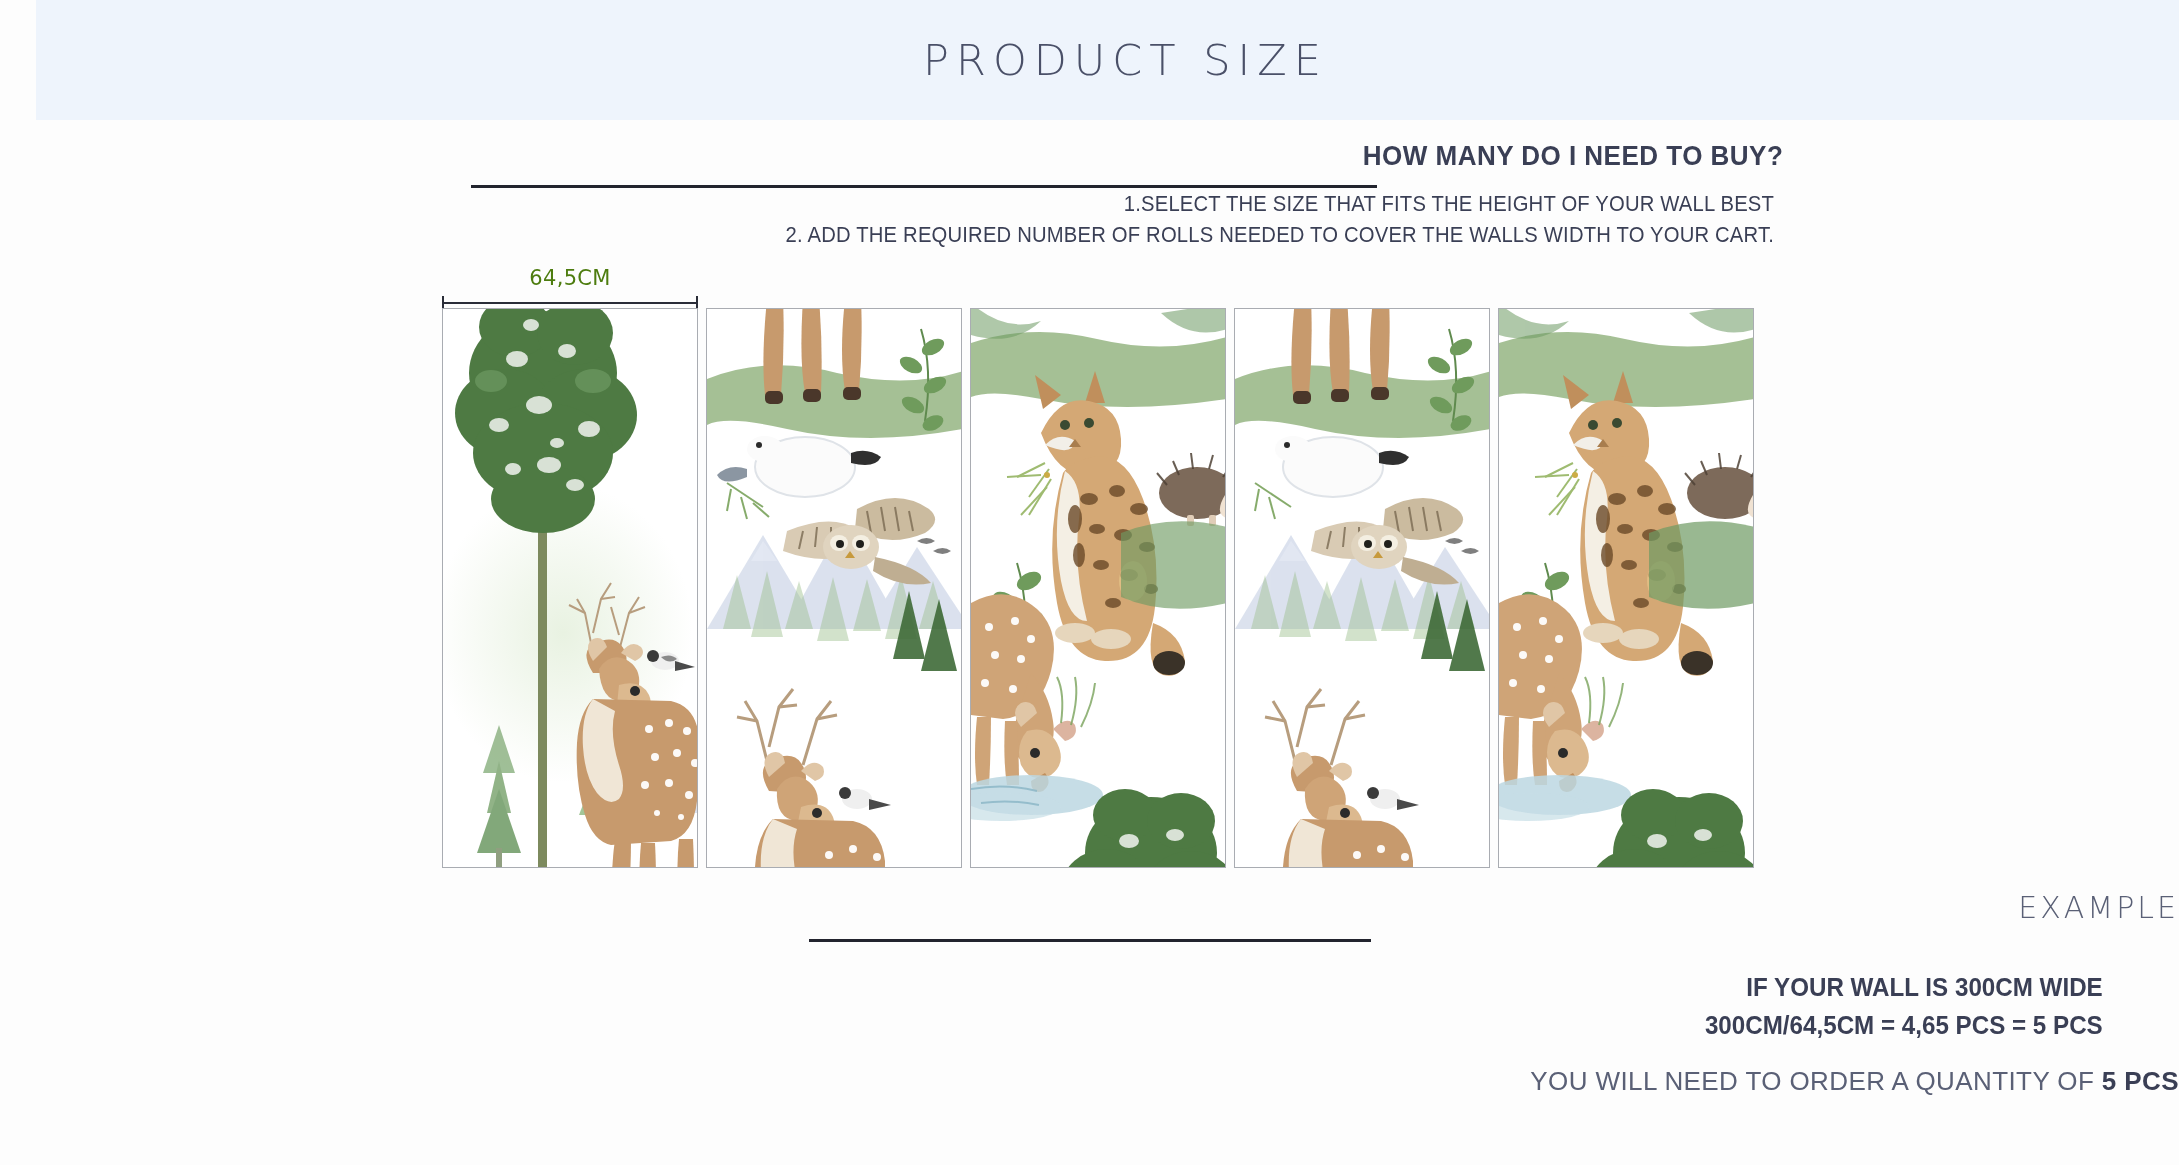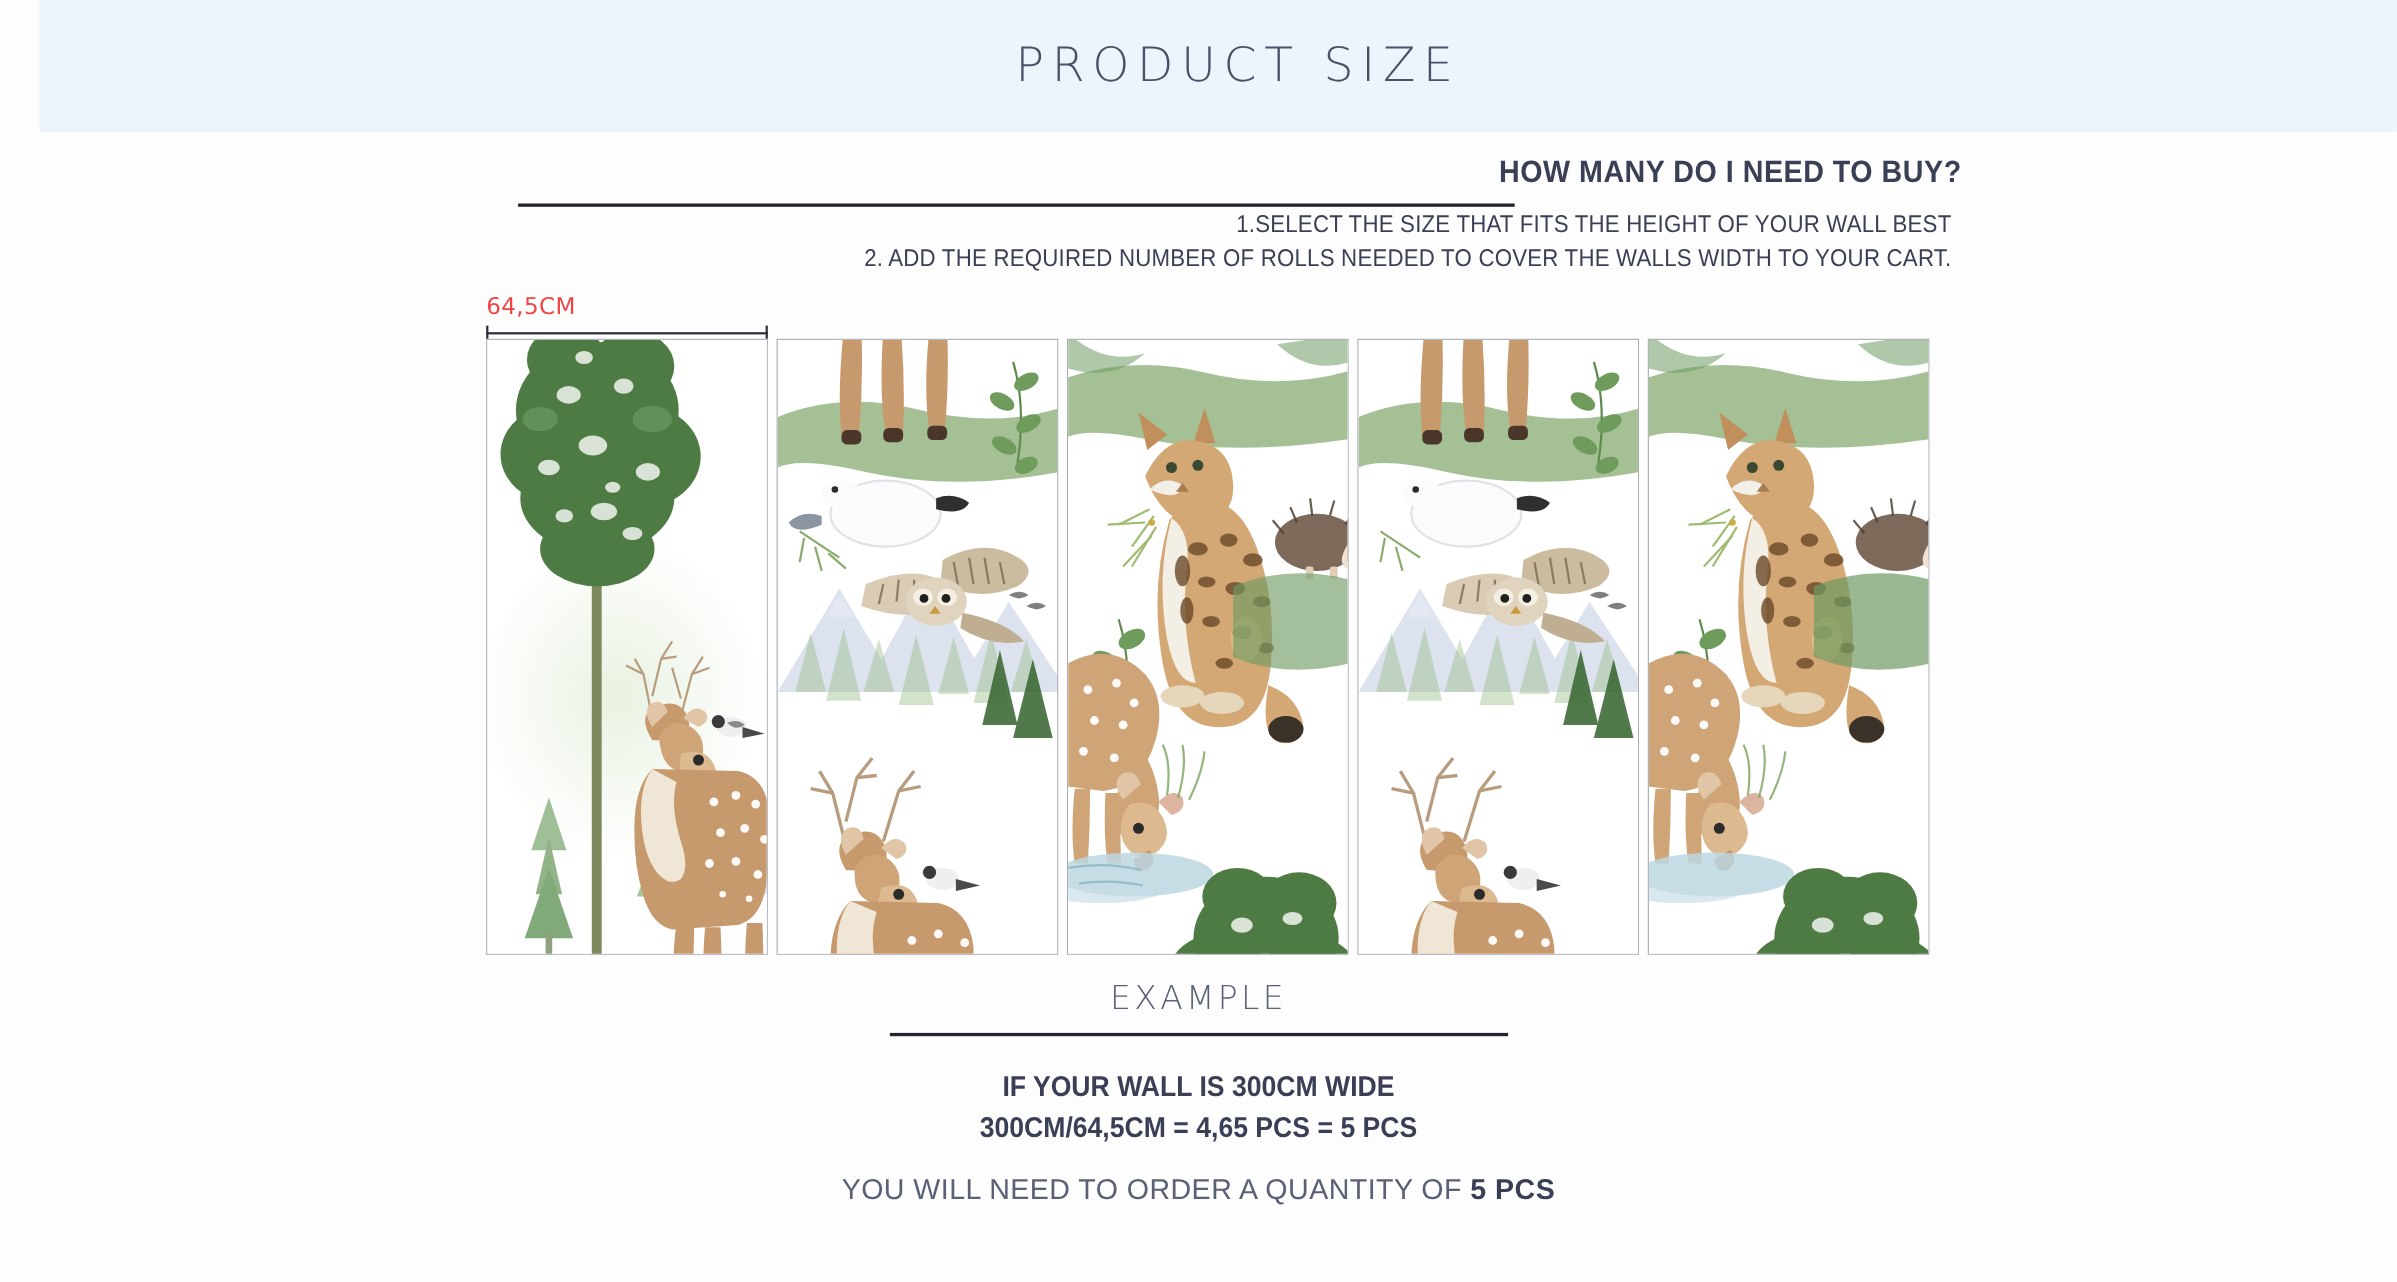--- a/index.html
+++ b/index.html
@@ -52,21 +52,21 @@
     letter-spacing: 0.2px;
     font-family: "Liberation Sans Narrow","Liberation Sans", sans-serif;
     transform: scaleX(0.92);
     line-height: 31px;
     white-space: nowrap;
   }
 
   
   .dim-wrap { position:absolute; left:442px; top:266px; width:256px; }
   .dim-label {
-    font-size:21px; color:#ef4444;
+    text-align:center; font-size:21px; color:#4d7c0f;
     font-family:"DejaVu Sans", sans-serif; letter-spacing:0.3px;
   }
   .dim-bar { position:relative; height:16px; margin-top:4px; }
   .dim-bar .line {
     position:absolute; left:0; right:0; top:8px;
     border-top:2px solid #2a2d38;
   }
   .dim-bar .tick {
     position:absolute; top:2px; width:0; height:14px;
     border-left:2px solid #2a2d38;
@@ -82,21 +82,21 @@
   .panel {
     width:256px; height:560px;
     border:1px solid #a9acb2;
     position:relative; overflow:hidden;
     background:#ffffff;
   }
   .art { position:absolute; left:0; top:0; width:256px; height:1120px; }
   .art svg { display:block; }
 
   
-  .example { position:absolute; left:0; top:890px; width:2179px; text-align:center; }
+  .example { position:absolute; left:0; top:890px; width:2179px; text-align:right; }
   .example-title {
     font-size: 30px; font-weight: 300; letter-spacing: 3px;
     color:#5a6076; font-family:"DejaVu Sans", sans-serif;
   }
   .rule-example {
     width:562px; height:0; border-top:3px solid #22242e;
     margin:14px auto 0 auto;
   }
   .ex-lines { margin-top: 26px; }
   .ex-strong {

